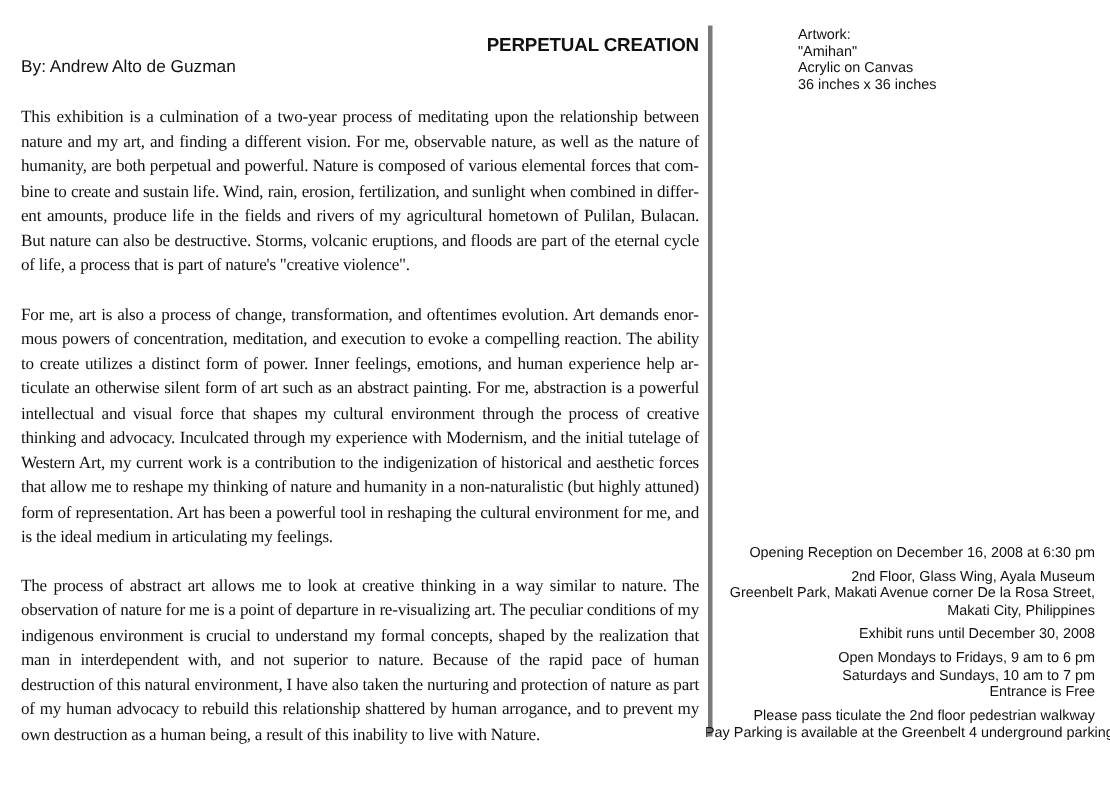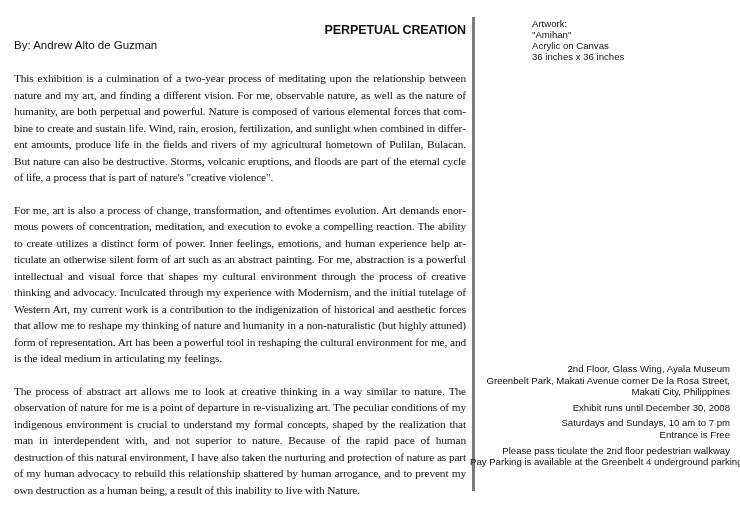--- a/index.html
+++ b/index.html
@@ -89,28 +89,32 @@
 
 <div class="artwork-info">
   <div>Artwork:</div>
   <div>"Amihan"</div>
   <div>Acrylic on Canvas</div>
   <div>36 inches x 36 inches</div>
 </div>
 
 <div class="event-info">
   <div class="group">
+    <div class="line">Opening Reception on December 16, 2008 at 6:30 pm</div>
+  </div>
+  <div class="group">
     <div class="line">2nd Floor, Glass Wing, Ayala Museum</div>
     <div class="line">Greenbelt Park, Makati Avenue corner De la Rosa Street,</div>
     <div class="line">Makati City, Philippines</div>
   </div>
   <div class="group">
     <div class="line">Exhibit runs until December 30, 2008</div>
   </div>
   <div class="group">
+    <div class="line">Open Mondays to Fridays, 9 am to 6 pm</div>
     <div class="line">Saturdays and Sundays, 10 am to 7 pm</div>
     <div class="line">Entrance is Free</div>
   </div>
   <div class="group">
     <div class="line">Please pass ticulate the 2nd floor pedestrian walkway</div>
     <div class="line">Pay Parking is available at the Greenbelt 4 underground parking</div>
   </div>
 </div>
 
 </body></html>

